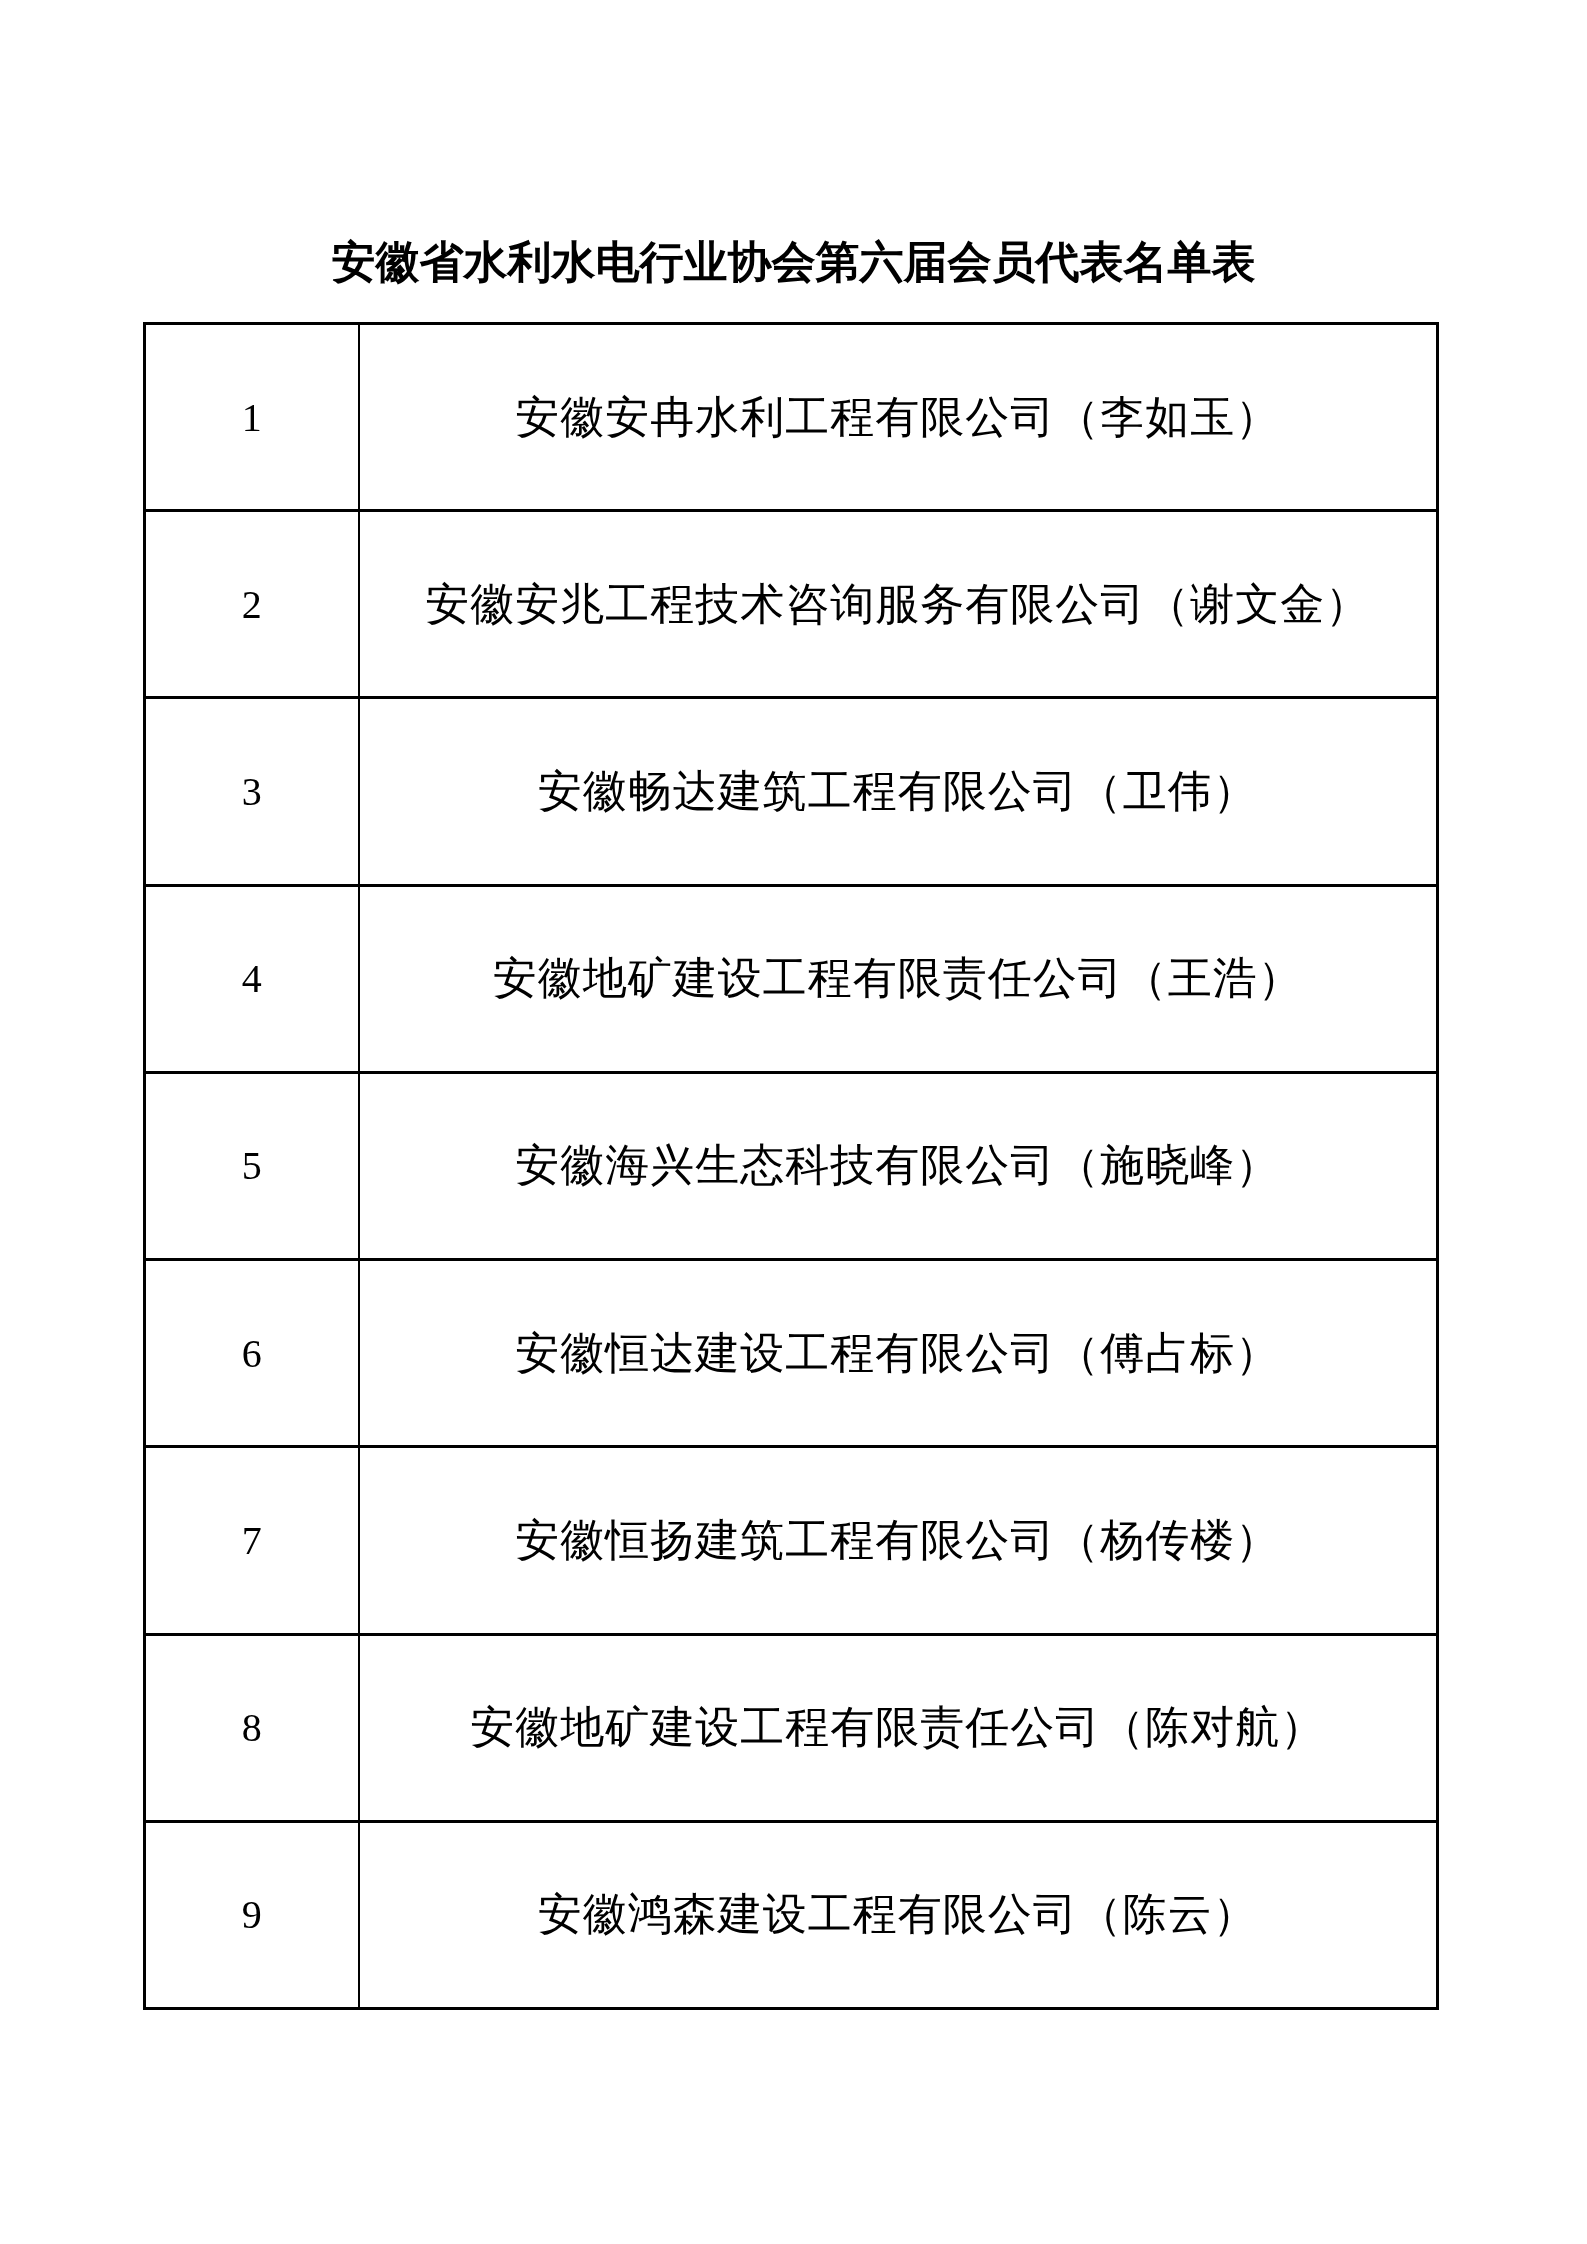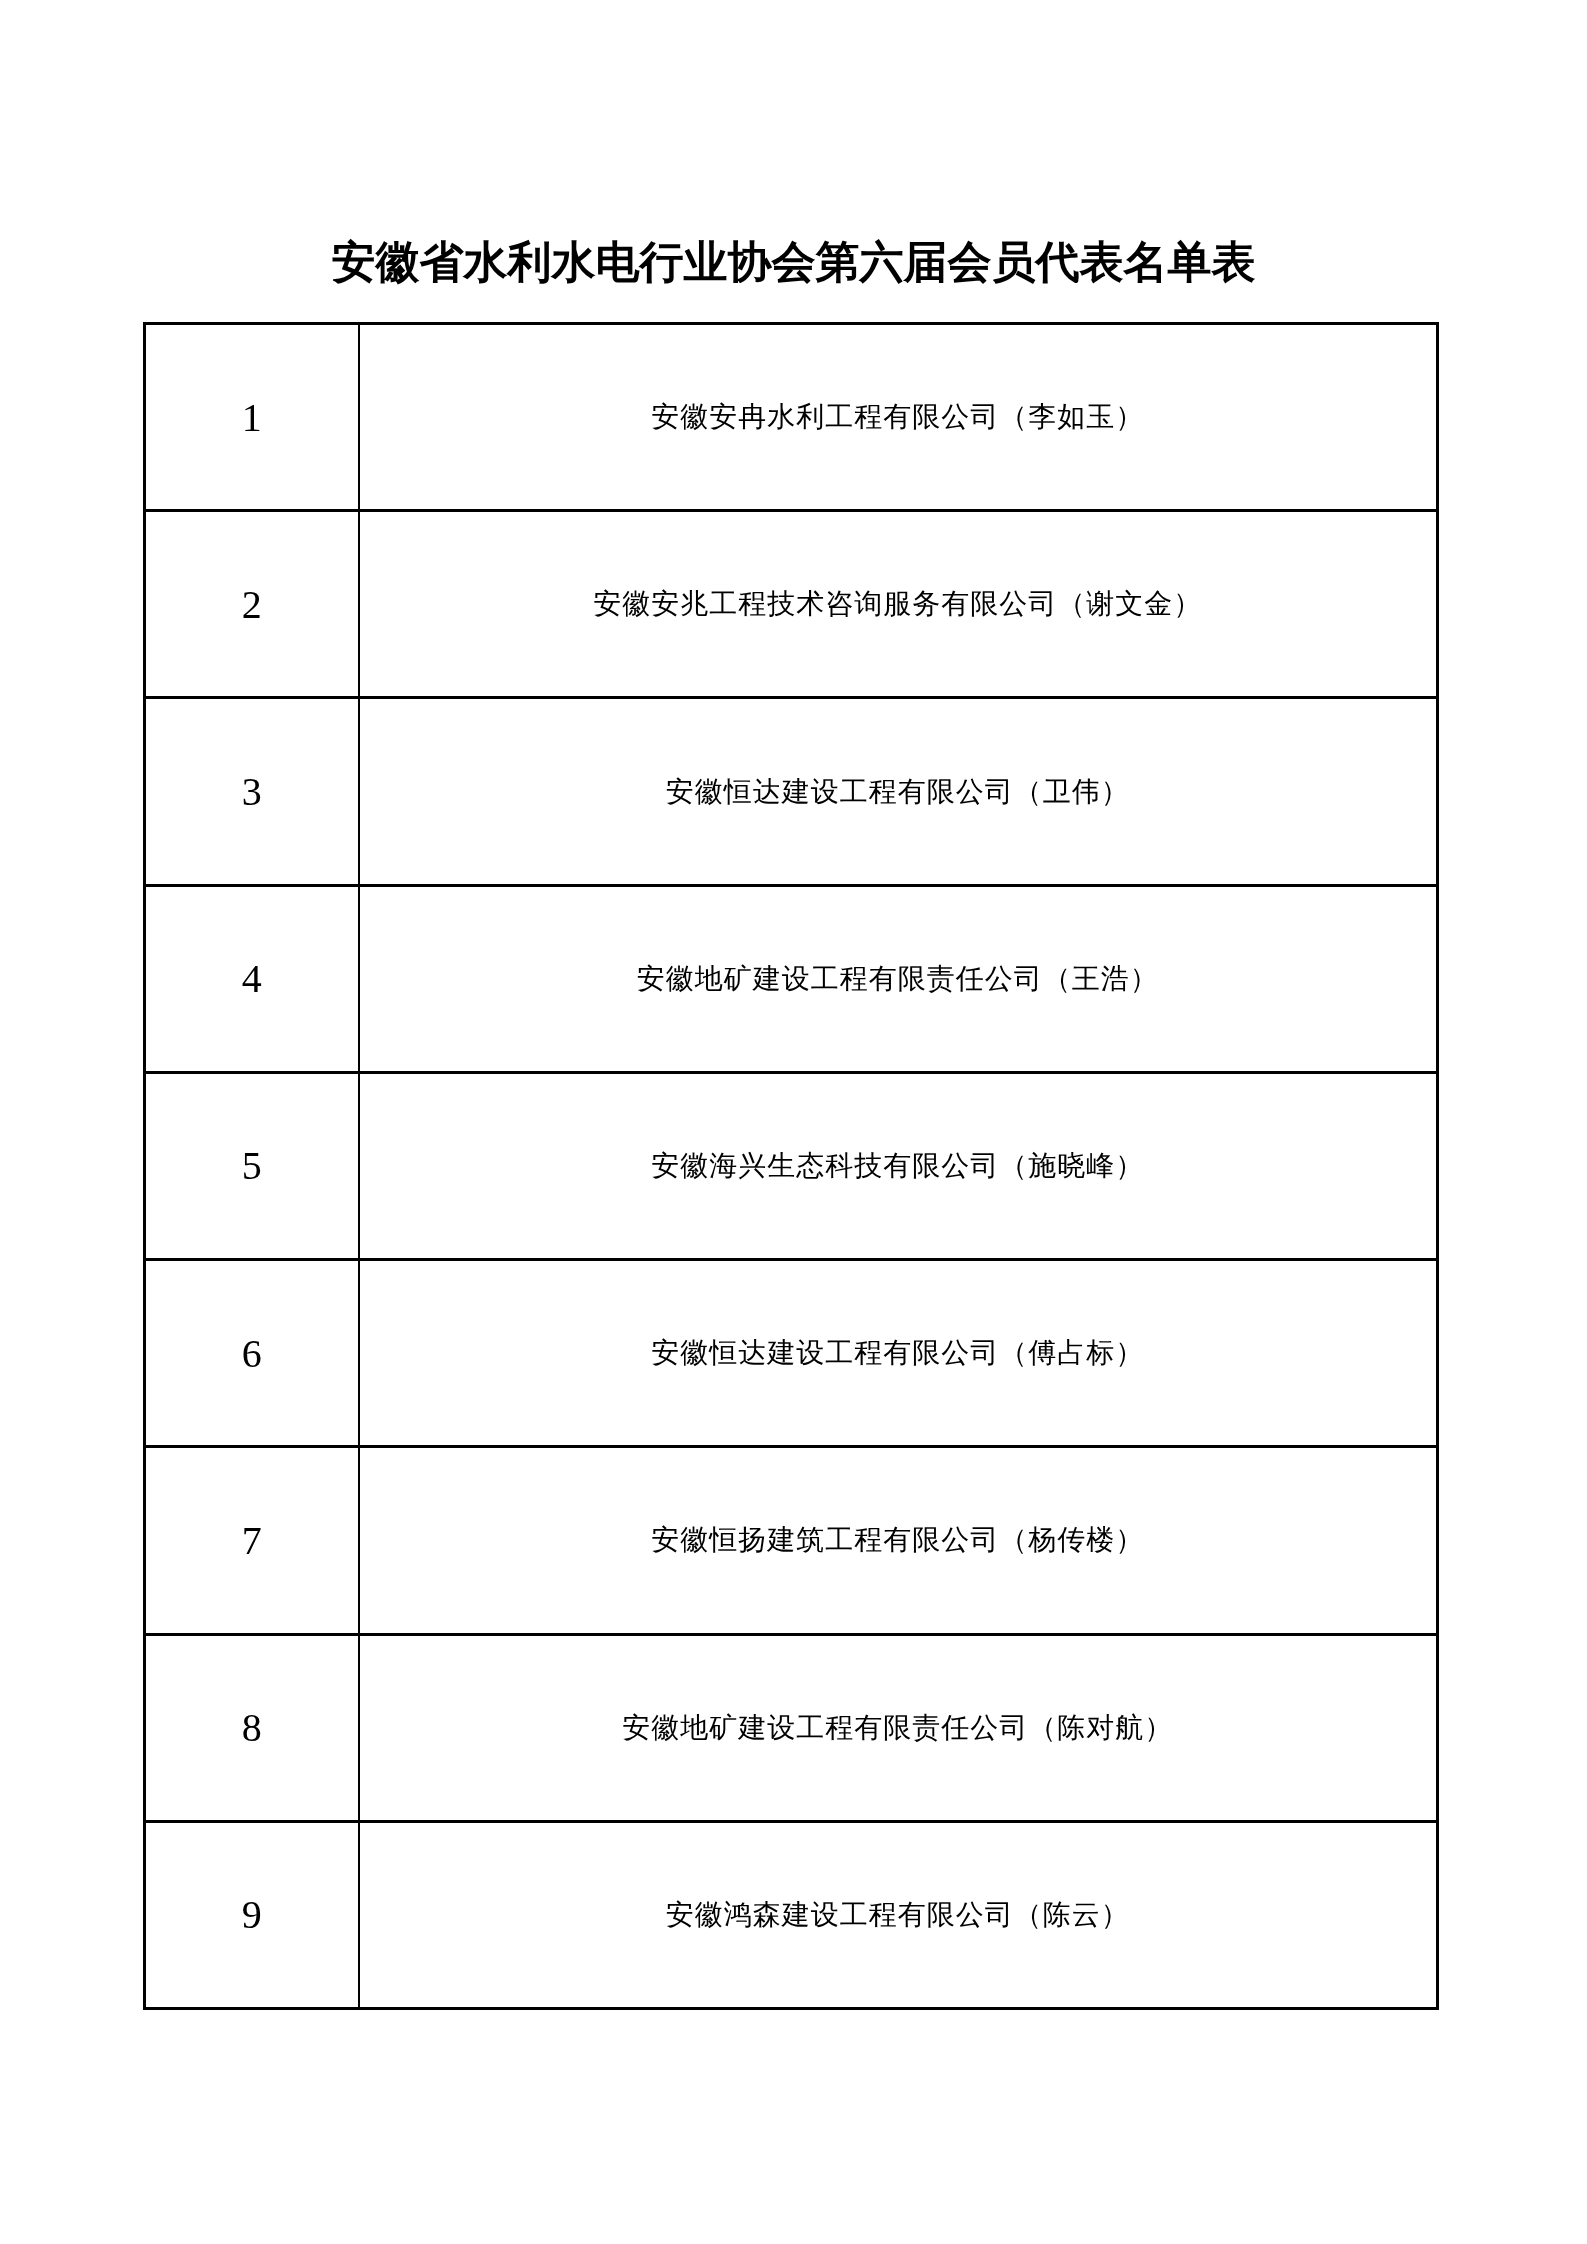--- a/index.html
+++ b/index.html
@@ -34,21 +34,21 @@
     border-collapse: collapse;
     table-layout: fixed;
     border: 3px solid #000000;
   }
   table.member-table td {
     border: 2px solid #000000;
     border-top-width: 3px;
     border-bottom-width: 3px;
     text-align: center;
     vertical-align: middle;
-    font-size: 28px;
+    font-size: 44px;
     letter-spacing: 1px;
     color: #000000;
     padding: 0 8px;
     overflow: hidden;
     white-space: nowrap;
   }
   table.member-table td.num-cell {
     letter-spacing: 0;
     font-size: 40px;
   }
@@ -71,21 +71,21 @@
       <tr>
         <td class="num-cell">1</td>
         <td class="name-cell">安徽安冉水利工程有限公司（李如玉）</td>
       </tr>
       <tr>
         <td class="num-cell">2</td>
         <td class="name-cell">安徽安兆工程技术咨询服务有限公司（谢文金）</td>
       </tr>
       <tr>
         <td class="num-cell">3</td>
-        <td class="name-cell">安徽恒达建设工程有限公司（卫伟）</td>
+        <td class="name-cell">安徽畅达建筑工程有限公司（卫伟）</td>
       </tr>
       <tr>
         <td class="num-cell">4</td>
         <td class="name-cell">安徽地矿建设工程有限责任公司（王浩）</td>
       </tr>
       <tr>
         <td class="num-cell">5</td>
         <td class="name-cell">安徽海兴生态科技有限公司（施晓峰）</td>
       </tr>
       <tr>

